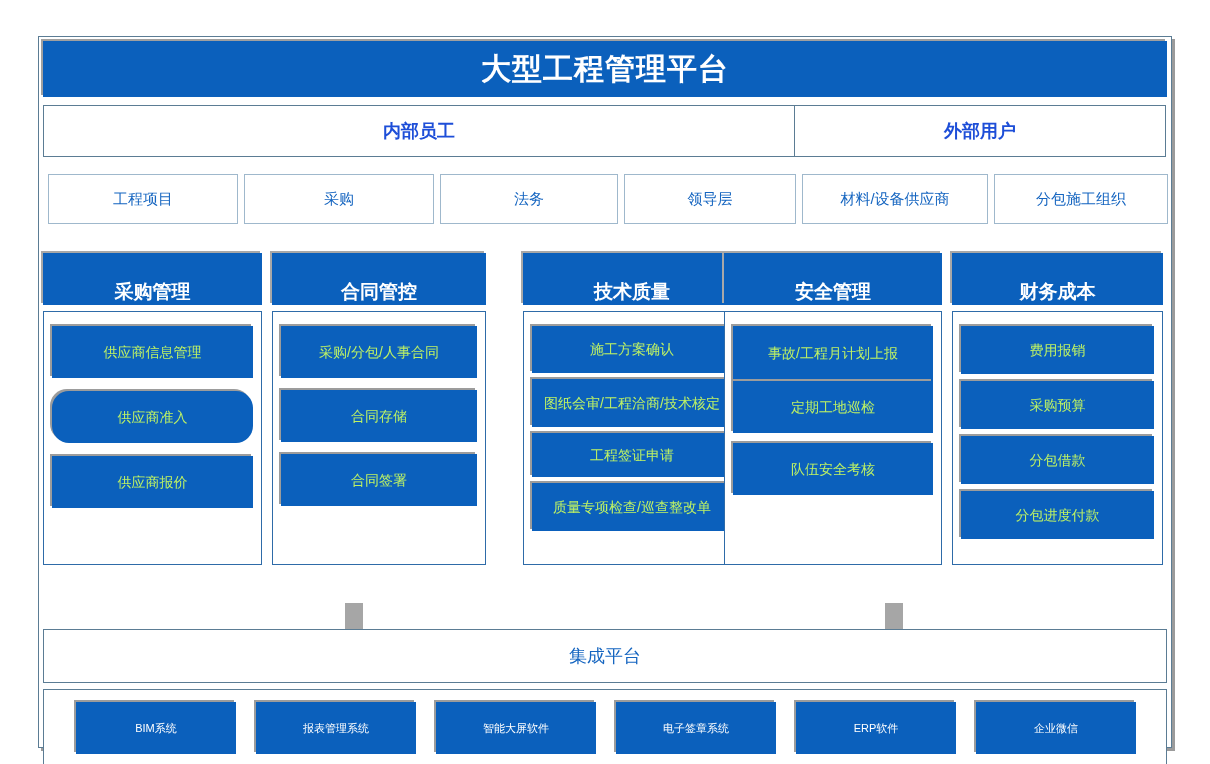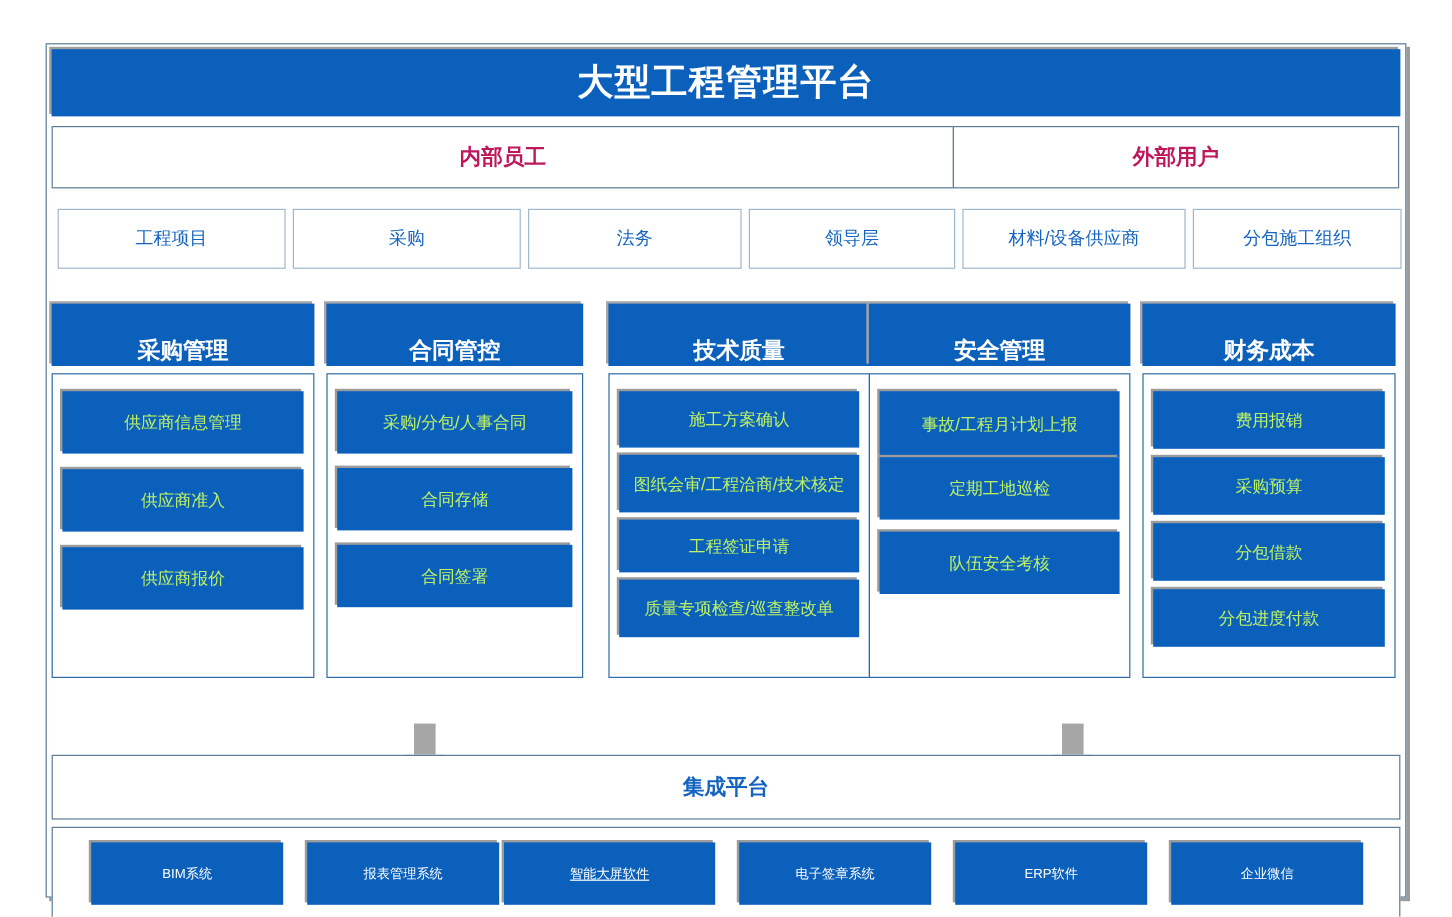--- a/index.html
+++ b/index.html
@@ -61,21 +61,21 @@
     display: flex;
     box-sizing: border-box;
   }
   .audience-cell {
     border: 1px solid #5b7c94;
     box-sizing: border-box;
     display: flex;
     align-items: center;
     justify-content: center;
     background: #ffffff;
-    color: #be185d;
+    color: #1d4ed8;
     font-size: 18px;
     font-weight: 700;
   }
   .audience-cell.internal { width: 752px; }
   .audience-cell.external { width: 372px; margin-left: -1px; }
 
   
   .roles-wrap {
     position: absolute;
     left: 4px;
@@ -172,21 +172,21 @@
     width: 1124px;
     height: 54px;
     border: 1px solid #5b7c94;
     box-sizing: border-box;
     background: #ffffff;
     display: flex;
     align-items: center;
     justify-content: center;
     color: #1565C0;
     font-size: 18px;
-    font-weight: 700;
+    font-weight: 400;
   }
 
   .systems-bar {
     position: absolute;
     left: 4px;
     top: 652px;
     width: 1124px;
     height: 88px;
     border: 1px solid #5b7c94;
     box-sizing: border-box;
@@ -249,21 +249,21 @@
 
     <div id="modules-host">
         <div class="module-col" style="left: 4px; width: 219px;">
           <div class="module-head">
             <span>采购管理</span>
           </div>
           <div class="module-body">
             <div class="module-item" style="height: 52px; min-height: 52px; margin-bottom: 13px;">
               <span>供应商信息管理</span>
             </div>
-            <div class="module-item" style="height: 52px; min-height: 52px; margin-bottom: 13px;">
+            <div class="module-item" style="height: 52px; min-height: 52px; margin-bottom: 13px; border-radius: 17px;">
               <span>供应商准入</span>
             </div>
             <div class="module-item" style="height: 52px; min-height: 52px;">
               <span>供应商报价</span>
             </div>
           </div>
         </div>
         <div class="module-col" style="left: 233px; width: 214px;">
           <div class="module-head">
             <span>合同管控</span>
@@ -273,21 +273,21 @@
               <span>采购/分包/人事合同</span>
             </div>
             <div class="module-item" style="height: 52px; min-height: 52px; margin-bottom: 12px;">
               <span>合同存储</span>
             </div>
             <div class="module-item" style="height: 52px; min-height: 52px;">
               <span>合同签署</span>
             </div>
           </div>
         </div>
-        <div class="module-col" style="left: 468px; width: 218px;">
+        <div class="module-col" style="left: 484px; width: 218px;">
           <div class="module-head">
             <span>技术质量</span>
           </div>
           <div class="module-body">
             <div class="module-item" style="height: 47px; min-height: 47px; margin-bottom: 6px;">
               <span>施工方案确认</span>
             </div>
             <div class="module-item" style="height: 48px; min-height: 48px; margin-bottom: 6px;">
               <span>图纸会审/工程洽商/技术核定</span>
             </div>
@@ -351,21 +351,21 @@
       <span>集成平台</span>
     </div>
 
     <div class="systems-bar" id="systems-host">
         <div class="system-btn" style="left: 32px; width: 160px;">
           <span>BIM系统</span>
         </div>
         <div class="system-btn" style="left: 212px; width: 160px;">
           <span>报表管理系统</span>
         </div>
-        <div class="system-btn" style="left: 376px; width: 176px; text-decoration: underline;">
+        <div class="system-btn" style="left: 392px; width: 160px;">
           <span>智能大屏软件</span>
         </div>
         <div class="system-btn" style="left: 572px; width: 160px;">
           <span>电子签章系统</span>
         </div>
         <div class="system-btn" style="left: 752px; width: 160px;">
           <span>ERP软件</span>
         </div>
         <div class="system-btn" style="left: 932px; width: 160px;">
           <span>企业微信</span>

